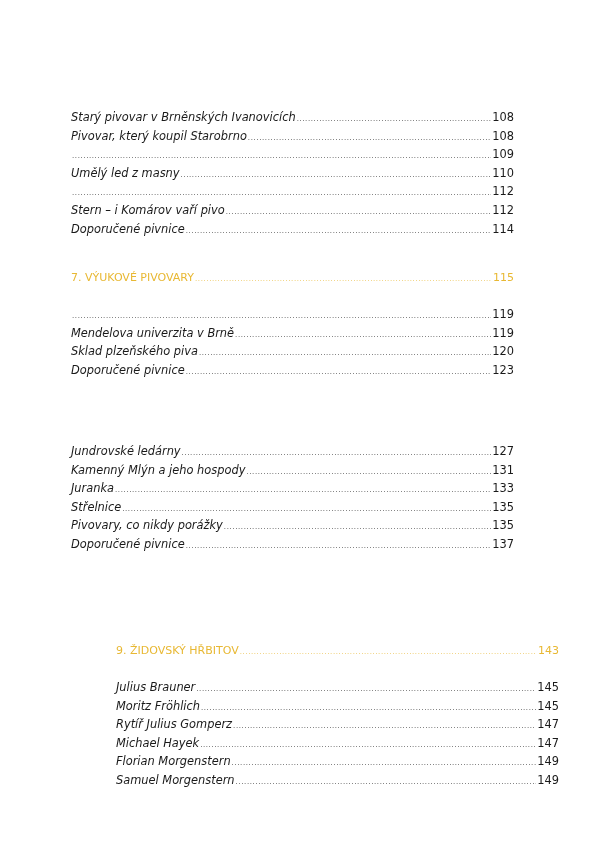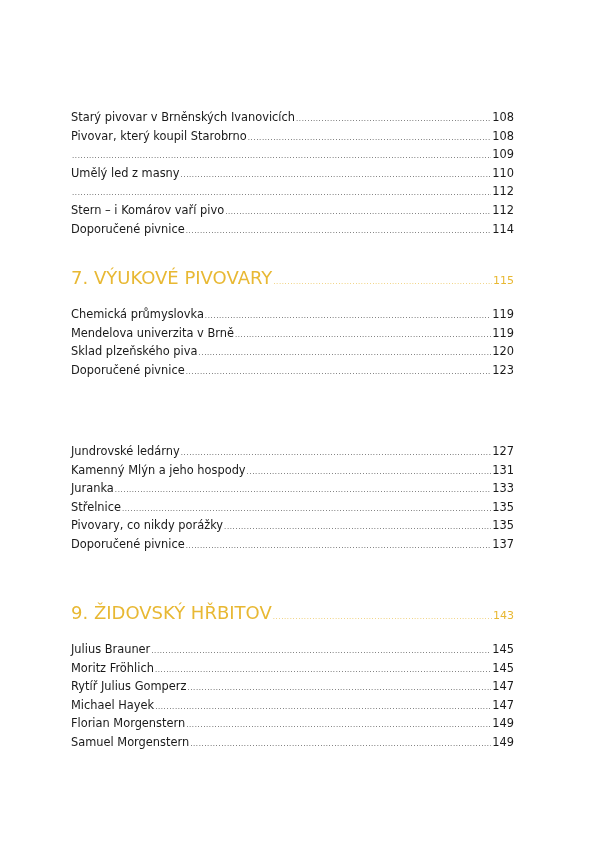--- a/index.html
+++ b/index.html
@@ -1,32 +1,32 @@
 <!DOCTYPE html>
 <html><head>
 <meta charset="utf-8">
 <style>
   html, body { margin:0; padding:0; background:#ffffff; }
   body { width:600px; height:847px; position:relative; overflow:hidden;
          font-family:"DejaVu Sans", sans-serif; color:#1a1a1a; }
   .toc { position:absolute; left:71px; width:443px; }
   .row { display:flex; align-items:baseline; height:18.6px; font-size:11.4px; line-height:18.6px; white-space:nowrap; }
-  .row .t { flex:0 0 auto; }
+  .row .t { flex:0 0 auto;font-style:italic; }
   .row .d { flex:1 1 auto; overflow:hidden; margin:0 1px; color:#1a1a1a; font-size:7px; letter-spacing:0.6px; }
   .row .d::before { content:"....................................................................................................................................................................................................................................."; }
   .row .p { flex:0 0 auto; }
   .head { display:flex; align-items:baseline; height:26px; line-height:26px; color:#e8b833; white-space:nowrap; }
-  .head .t { font-size:18px; flex:0 0 auto; }
+  .head .t { font-size:11px; flex:0 0 auto; }
   .head .d { flex:1 1 auto; overflow:hidden; font-size:7px; letter-spacing:0.6px; margin:0 1px; }
   .head .d::before { content:"....................................................................................................................................................................................................................................."; }
   .head .p { font-size:11px; flex:0 0 auto; }
   #sec-prev { top:108px; }
   #sec-7 { top:265px; }
   #sec-8 { top:428px; }
-  #sec-9 { top:600px; }
+  #sec-9 { top:638px;margin-left:45px; }
   .gap { height:14px; }
 </style>
 </head>
 <body>
 
 <div class="toc" id="sec-prev">
   <div class="row">
       <span class="t">Starý pivovar v Brněnských Ivanovicích</span>
       <span class="d"></span>
       <span class="p">108</span>
@@ -62,21 +62,20 @@
 </div>
 
 <div class="toc" id="sec-7">
   <div class="head">
       <span class="t">7. VÝUKOVÉ PIVOVARY</span>
       <span class="d"></span>
       <span class="p">115</span>
     </div>
   <div class="gap"></div>
   <div class="row">
-      <span class="t">Chemická průmyslovka</span>
       <span class="d"></span>
       <span class="p">119</span>
     </div>
   <div class="row">
       <span class="t">Mendelova univerzita v Brně</span>
       <span class="d"></span>
       <span class="p">119</span>
     </div>
   <div class="row">
       <span class="t">Sklad plzeňského piva</span>

